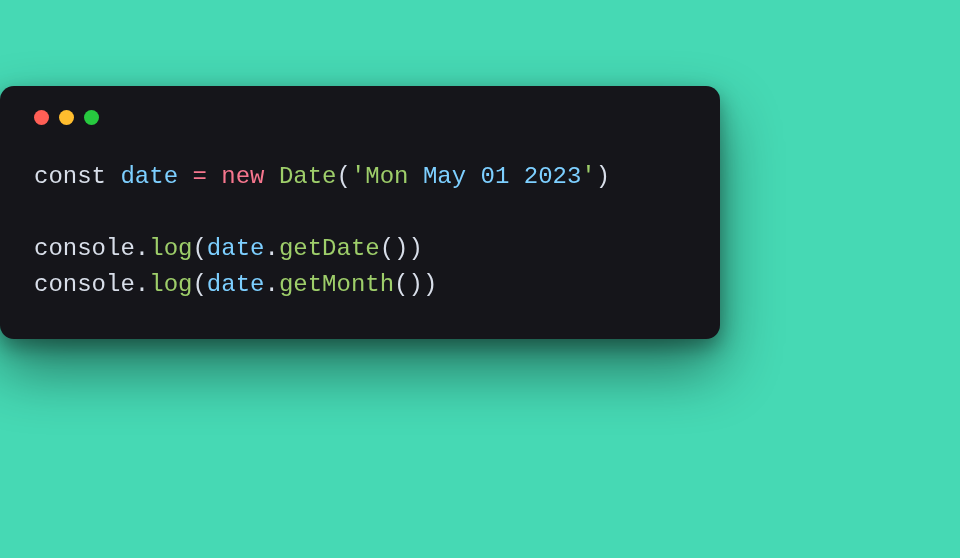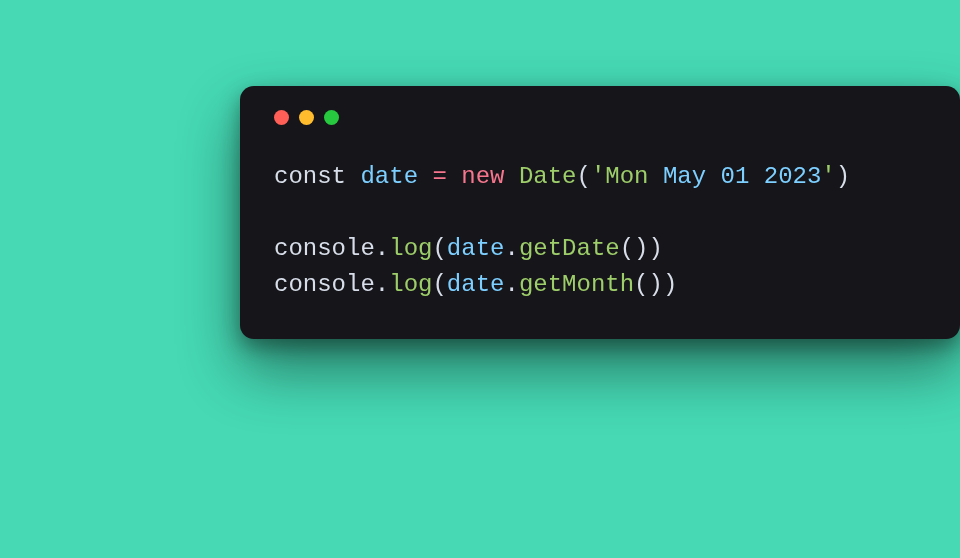--- a/index.html
+++ b/index.html
@@ -9,21 +9,21 @@
     height: 558px;
     background: #46d9b4;
     font-family: "SF Mono", "Menlo", "Consolas", "Courier New", monospace;
     overflow: hidden;
   }
   .stage {
     width: 960px;
     height: 424px;
     display: flex;
     align-items: center;
-    justify-content: flex-end;
+    justify-content: flex-start;
     border-radius: 19px;
   }
   .window {
     width: 720px;
     background: #15151a;
     border-radius: 14px;
     box-shadow: 0 30px 60px rgba(0,0,0,0.45), 0 8px 20px rgba(0,0,0,0.35);
     padding: 24px 34px 36px 34px;
     box-sizing: border-box;
   }

